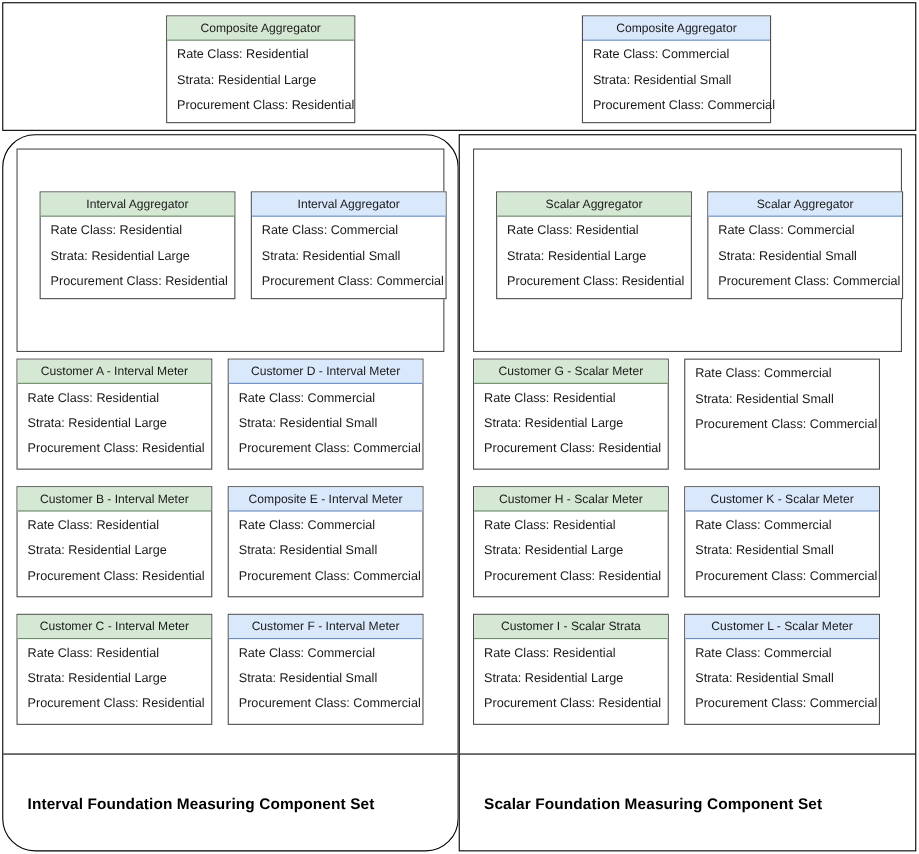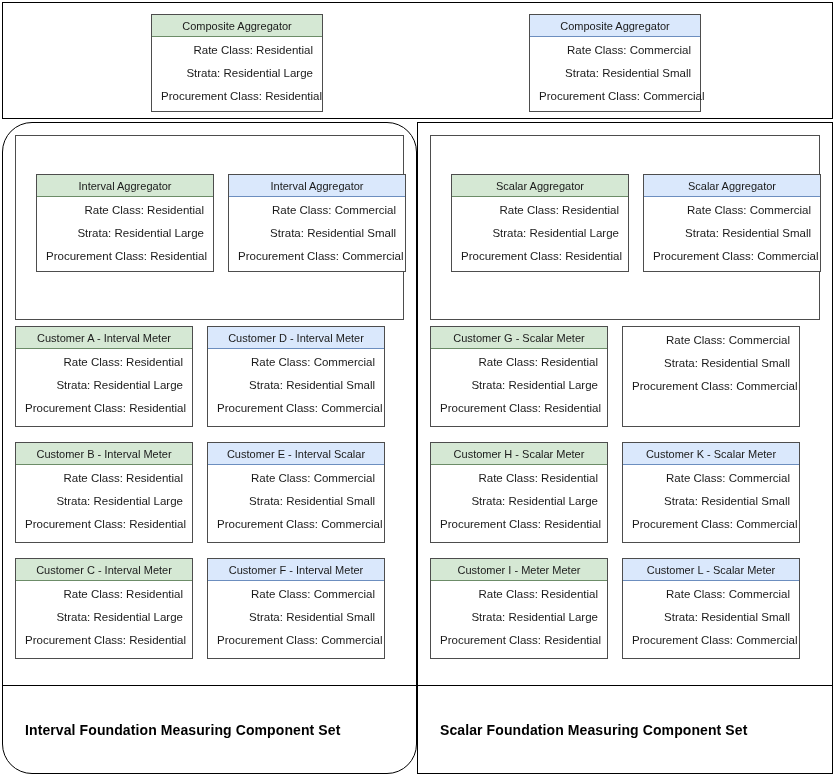--- a/index.html
+++ b/index.html
@@ -113,21 +113,20 @@
   .card-header.blue  { background: #dae8fc; border-bottom-color: #6c8ebf; }
   .card-body {
     padding: 7px 9px 7px 9px;
   }
   .card-attr {
     font-size: 11.5px;
     line-height: 13px;
     color: #1a1a1a;
     margin-bottom: 10px;
     white-space: nowrap;
-    text-align: right;
   }
   .card-attr:last-child { margin-bottom: 0; }
 
   
   .composite {
     position: absolute;
     width: 172px;
     height: 98px;
   }
   .composite.left  { left: 148px; top: 11px; }
@@ -238,21 +237,21 @@
         <div class="meter-row">
           <div class="card meter-card">
             <div class="card-header green">Customer B - Interval Meter</div>
             <div class="card-body">
               <div class="card-attr">Rate Class: Residential</div>
               <div class="card-attr">Strata: Residential Large</div>
               <div class="card-attr">Procurement Class: Residential</div>
             </div>
           </div>
           <div class="card meter-card">
-            <div class="card-header blue">Customer E - Interval Scalar</div>
+            <div class="card-header blue">Composite E - Interval Meter</div>
             <div class="card-body">
               <div class="card-attr">Rate Class: Commercial</div>
               <div class="card-attr">Strata: Residential Small</div>
               <div class="card-attr">Procurement Class: Commercial</div>
             </div>
           </div>
         </div>
 
         <div class="meter-row">
           <div class="card meter-card">
@@ -338,21 +337,21 @@
             <div class="card-body">
               <div class="card-attr">Rate Class: Commercial</div>
               <div class="card-attr">Strata: Residential Small</div>
               <div class="card-attr">Procurement Class: Commercial</div>
             </div>
           </div>
         </div>
 
         <div class="meter-row">
           <div class="card meter-card">
-            <div class="card-header green">Customer I - Meter Meter</div>
+            <div class="card-header green">Customer I - Scalar Strata</div>
             <div class="card-body">
               <div class="card-attr">Rate Class: Residential</div>
               <div class="card-attr">Strata: Residential Large</div>
               <div class="card-attr">Procurement Class: Residential</div>
             </div>
           </div>
           <div class="card meter-card">
             <div class="card-header blue">Customer L - Scalar Meter</div>
             <div class="card-body">
               <div class="card-attr">Rate Class: Commercial</div>

